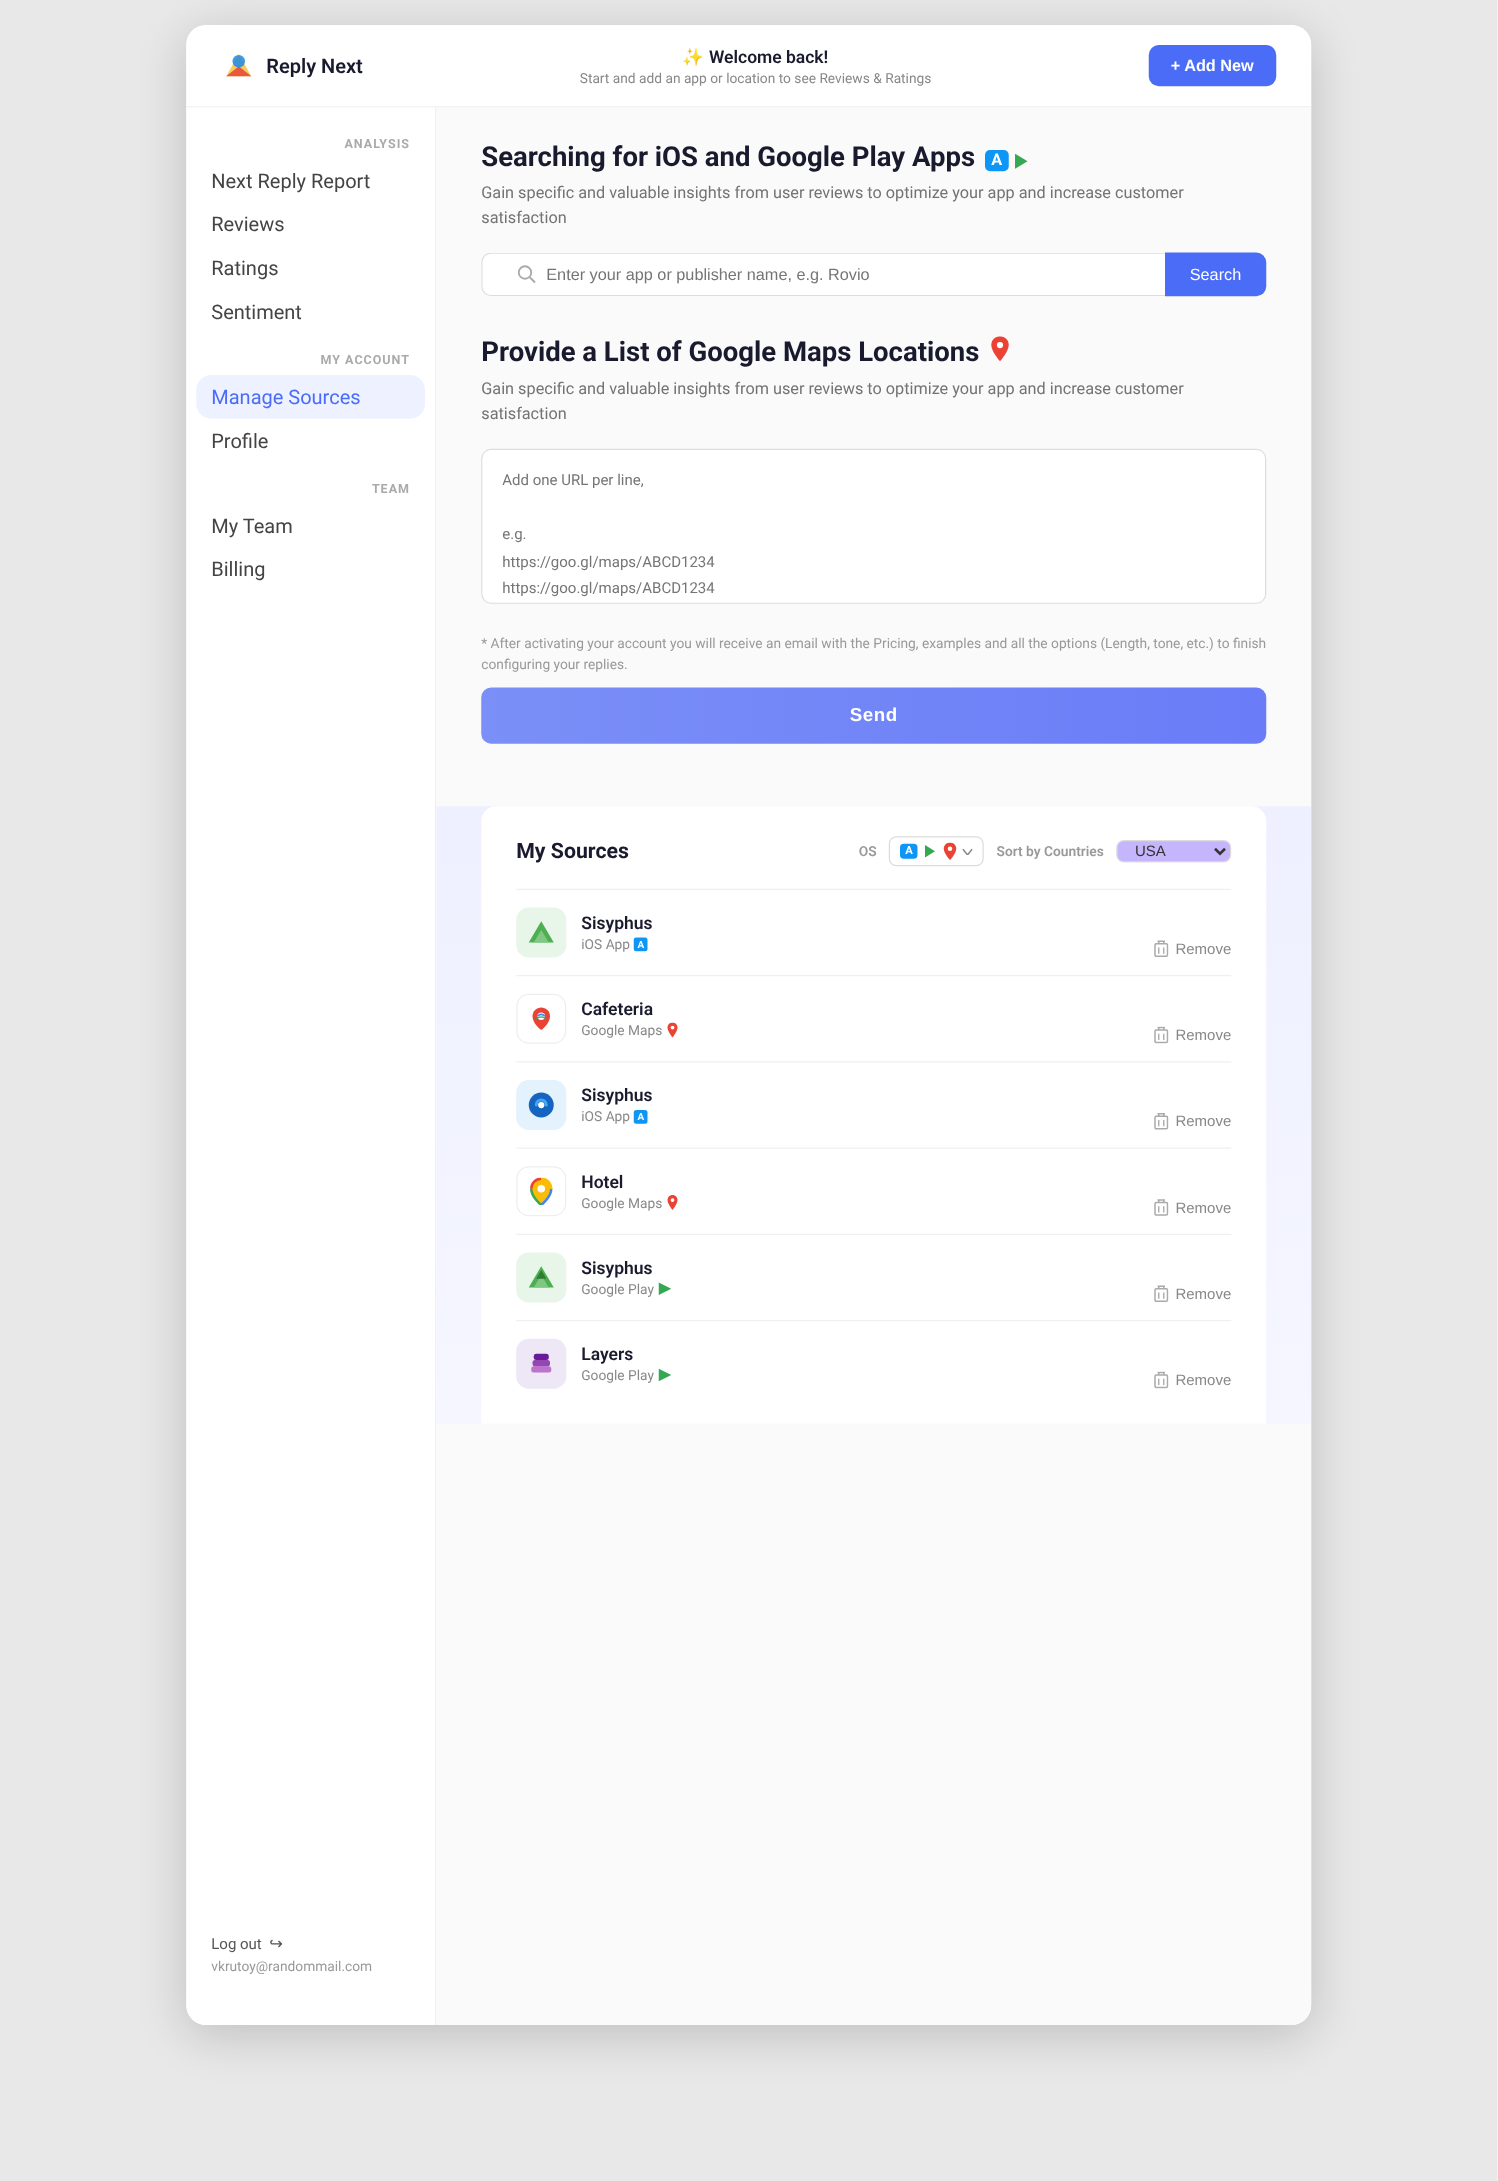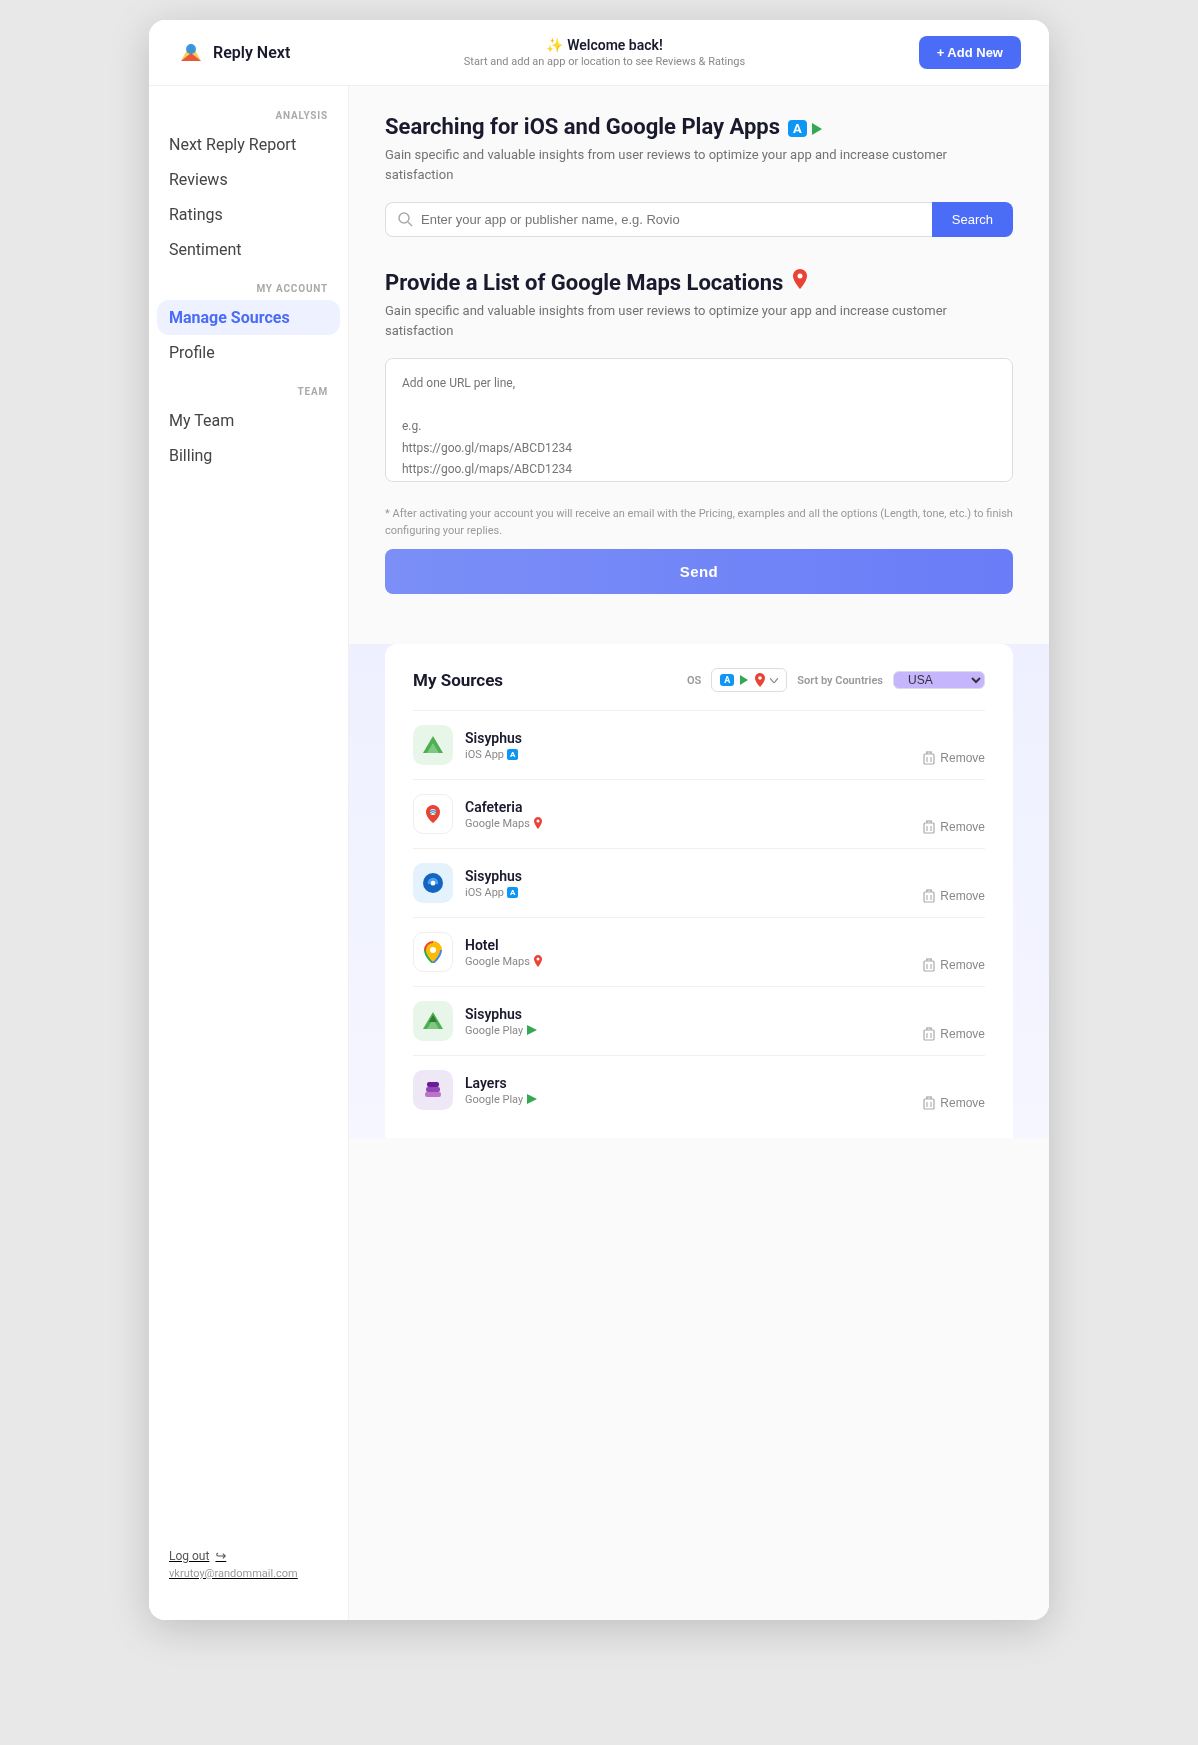--- a/index.html
+++ b/index.html
@@ -105,28 +105,27 @@
       padding: 8px 20px;
       font-size: 16px;
       color: #444;
       cursor: pointer;
       border-radius: 0;
       transition: background 0.15s;
     }
     .sidebar-item.active {
       background: #eef1ff;
       color: #4a6cf7;
-      font-weight: 700;
+      font-weight: 400;
       border-radius: 12px;
       margin: 0 8px;
       padding: 8px 12px;
     }
     .sidebar-bottom {
       padding: 0 20px 16px;
-      text-decoration: underline;
     }
     .logout-row {
       display: flex;
       align-items: center;
       gap: 6px;
       font-size: 12px;
       color: #555;
       cursor: pointer;
       margin-bottom: 4px;
     }
@@ -165,21 +164,21 @@
       gap: 0;
       margin-bottom: 32px;
     }
     .search-input-wrap {
       flex: 1;
       border: 1px solid #ddd;
       border-right: none;
       border-radius: 8px 0 0 8px;
       display: flex;
       align-items: center;
-      padding: 0 12px;
+      padding: 0 28px;
       background: #fff;
     }
     .search-icon-svg {
       color: #aaa;
       margin-right: 8px;
       flex-shrink: 0;
     }
     .search-input {
       border: none;
       outline: none;

